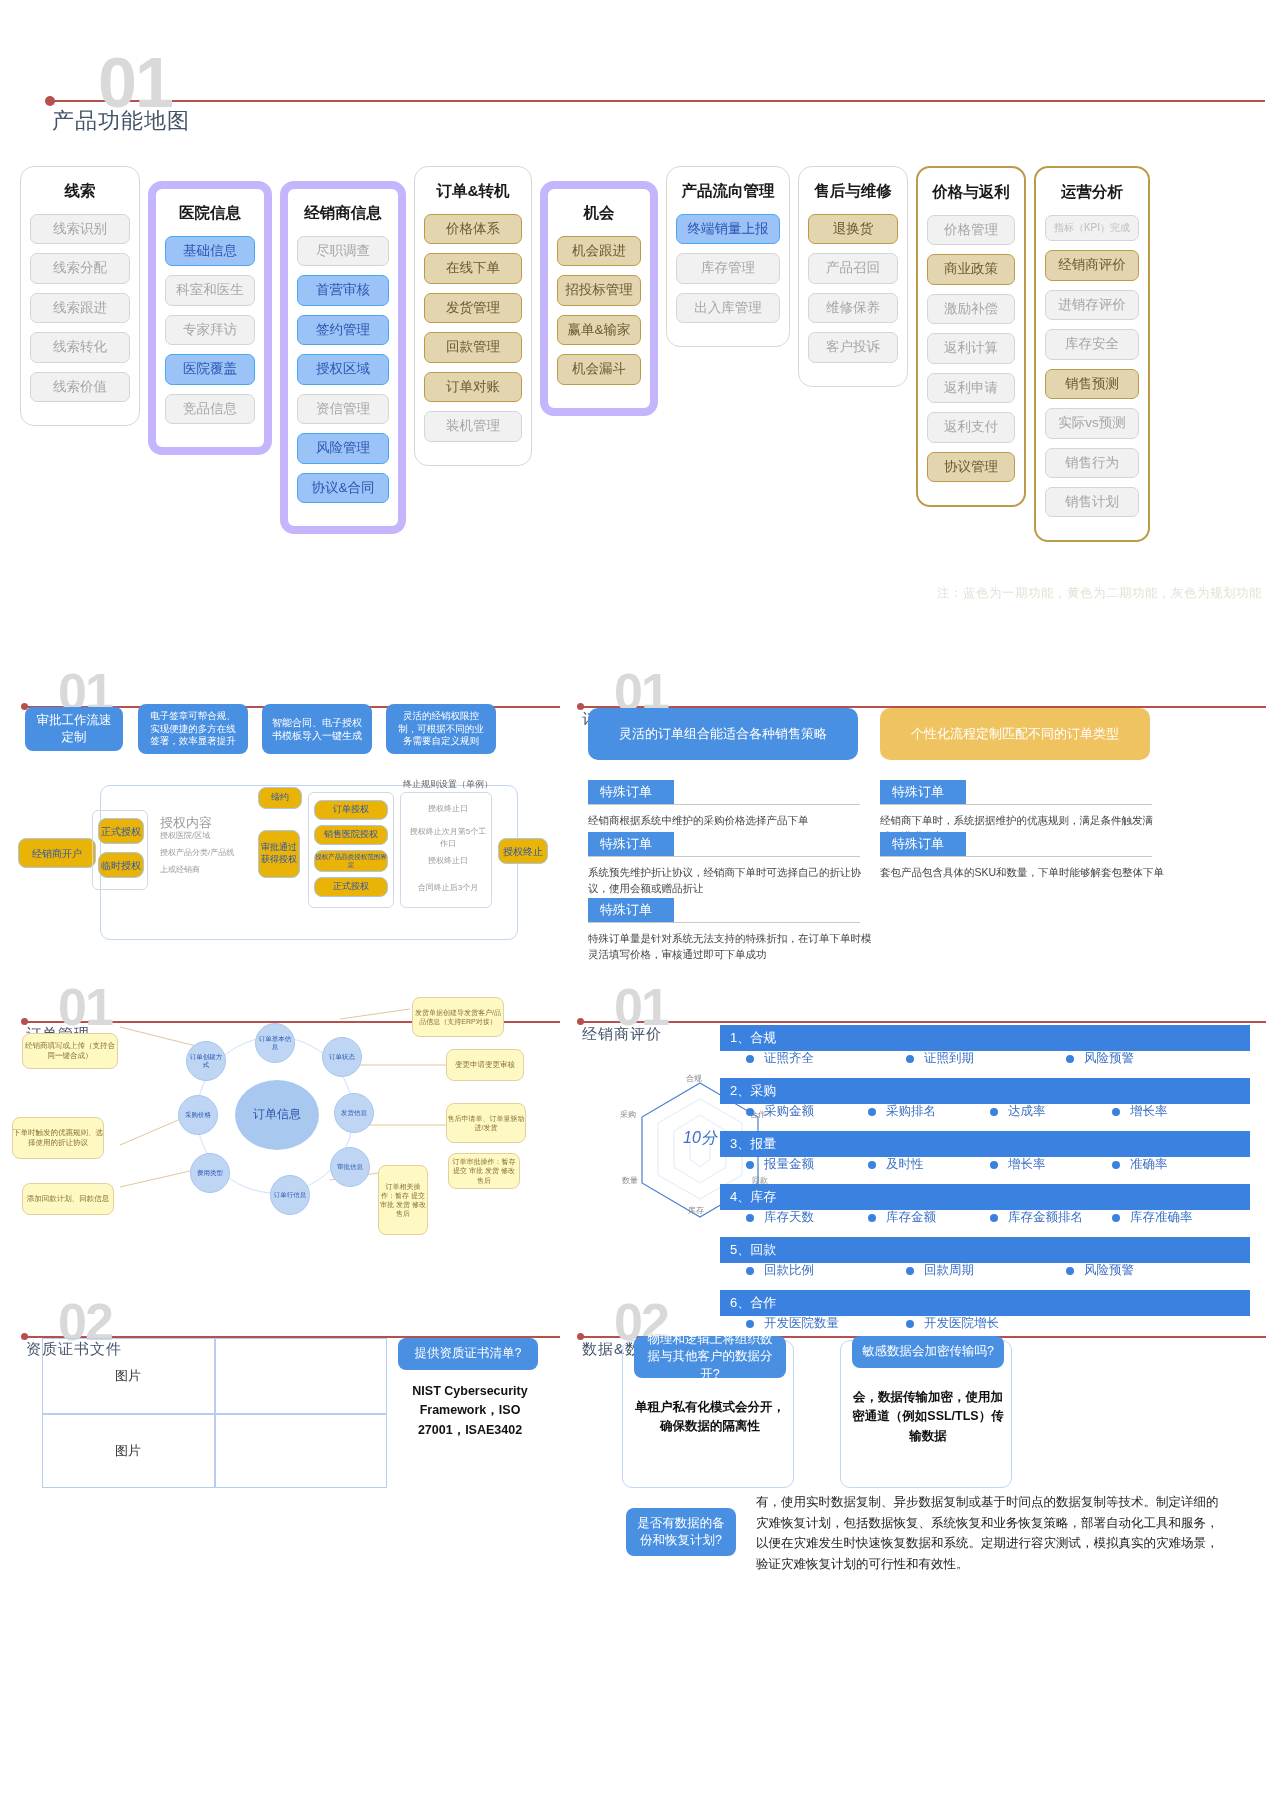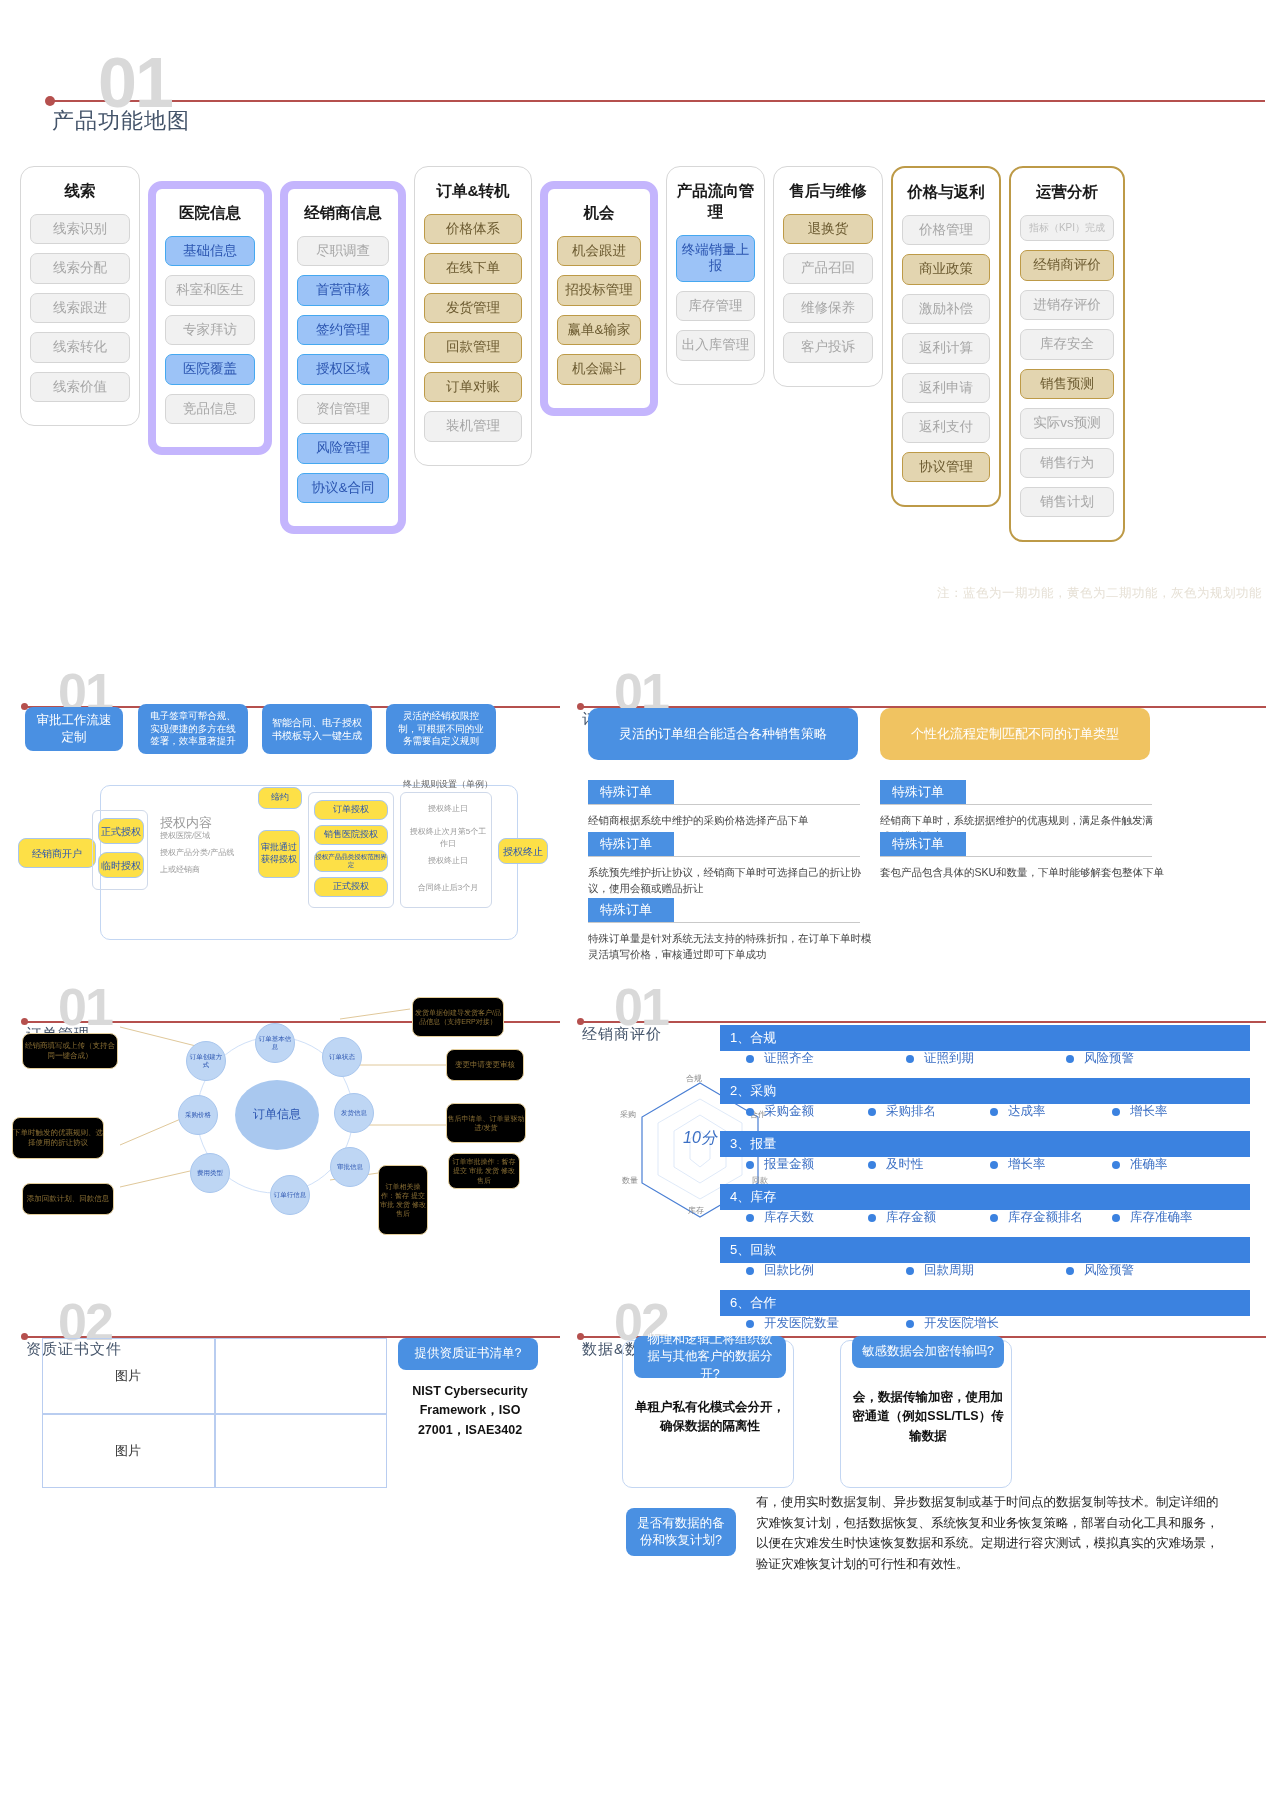--- a/index.html
+++ b/index.html
@@ -64,22 +64,22 @@
   .chip.tiny  { font-size:10px; color:#bdbdbd; }
 
   .map-note {
     position:absolute; right:18px; top:585px;
     font-size:12.5px; color:#e6e0d5; letter-spacing:.5px;
   }
 
   
   .fbox { position:absolute; border-radius:8px; display:flex; align-items:center;
           justify-content:center; text-align:center; line-height:1.3; }
-  .fbox.bluelt { background:#fde047; color:#2b55b0; border:1px solid #a8c6ee; }
-  .fbox.goldlt { background:#000000; color:#8a6f34; border:1px solid #e5cf9c; }
+  .fbox.bluelt { background:#eab308; color:#2b55b0; border:1px solid #a8c6ee; }
+  .fbox.goldlt { background:#fef9c3; color:#8a6f34; border:1px solid #e5cf9c; }
   .fbox.circ   { border-radius:50%; }
 
   
   #sec-dealer-auth { position:absolute; left:0; top:660px; width:560px; height:300px; }
   #sec-order-mgmt  { position:absolute; left:560px; top:660px; width:720px; height:300px; }
   #sec-order-info  { position:absolute; left:0; top:975px; width:560px; height:300px; }
   #sec-dealer-eval { position:absolute; left:560px; top:975px; width:720px; height:300px; }
   #sec-cert        { position:absolute; left:0; top:1290px; width:560px; height:260px; }
   #sec-data-dr     { position:absolute; left:560px; top:1290px; width:720px; height:300px; }
 
@@ -173,21 +173,21 @@
         <div class="chip gold">订单对账</div>
         <div class="chip grey">装机管理</div>
       </div>
       <div class="col col-blue" style="width: 118px;">
         <h3>机会</h3>
         <div class="chip gold">机会跟进</div>
         <div class="chip gold">招投标管理</div>
         <div class="chip gold">赢单&amp;输家</div>
         <div class="chip gold">机会漏斗</div>
       </div>
-      <div class="col col-grey" style="width: 99px;">
+      <div class="col col-grey" style="width: 124px;">
         <h3>产品流向管理</h3>
         <div class="chip blue">终端销量上报</div>
         <div class="chip grey">库存管理</div>
         <div class="chip grey">出入库管理</div>
       </div>
       <div class="col col-grey" style="width: 110px;">
         <h3>售后与维修</h3>
         <div class="chip gold">退换货</div>
         <div class="chip grey">产品召回</div>
         <div class="chip grey">维修保养</div>

